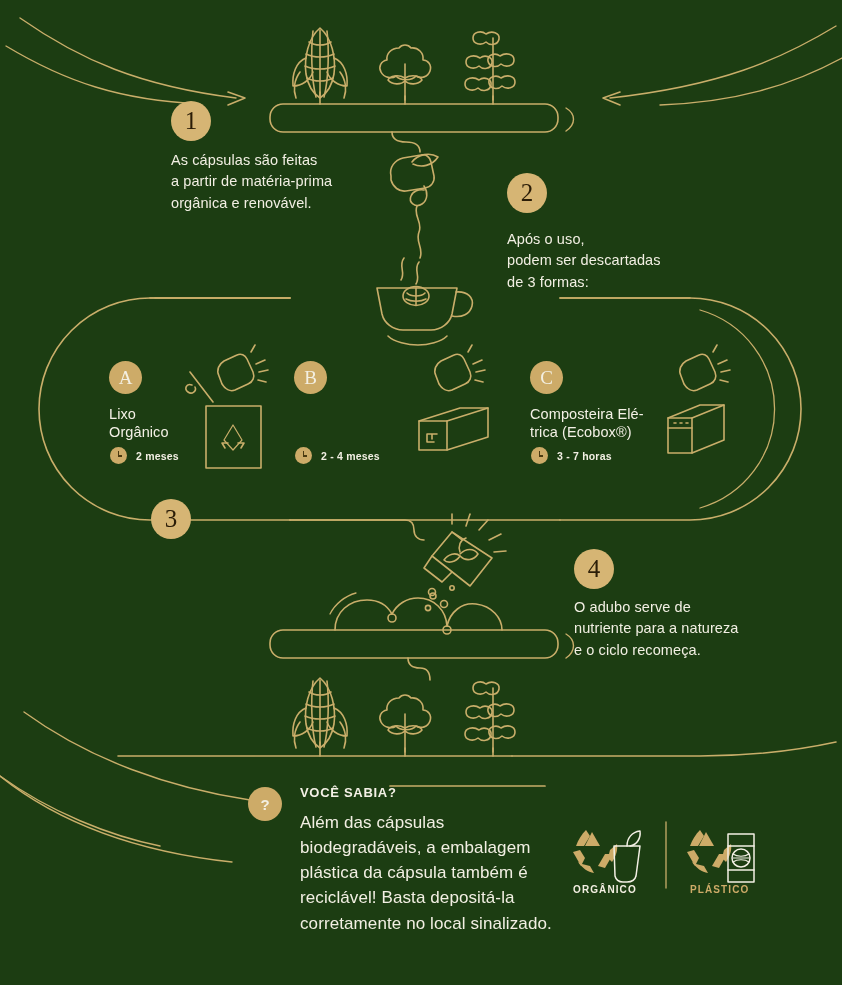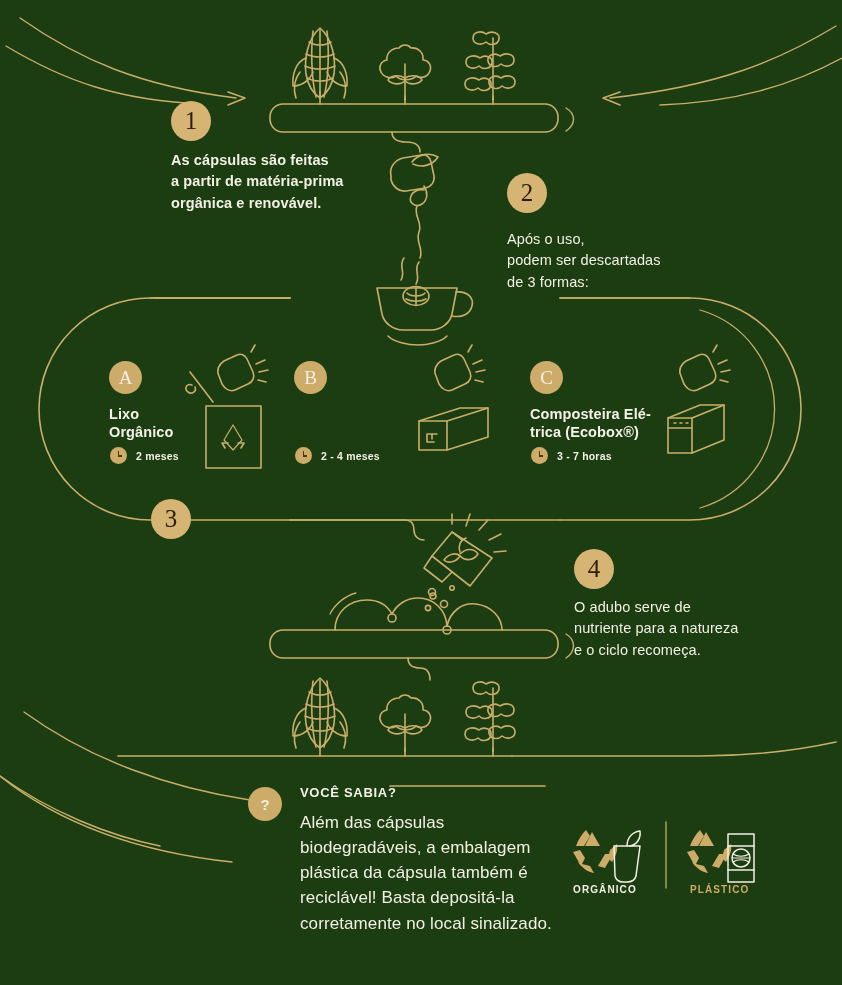--- a/index.html
+++ b/index.html
@@ -37,21 +37,21 @@
   }
 
   
   .step-text{
     position:absolute;color:#f2efe3;
     font-size:14.5px;line-height:1.47;letter-spacing:.1px;
     white-space:pre-line;
   }
   .opt-title{
     position:absolute;color:#f4f1e6;
-    font-size:14.5px;font-weight:bold;line-height:1.24;
+    font-size:14.5px;font-weight:normal;line-height:1.24;
     white-space:pre-line;letter-spacing:.1px;
   }
   .opt-time{
     position:absolute;color:#f2efe3;font-size:10.5px;font-weight:bold;
     letter-spacing:.2px;
   }
   .clock{
     position:absolute;width:17px;height:17px;border-radius:50%;
     background:#cdab68;
   }
@@ -294,21 +294,21 @@
         <path d="M728 870 L754 870"></path>
         <circle cx="741" cy="858" r="9"></circle>
         <path d="M733 854 C737 857 745 857 749 854" stroke-width="1.1"></path>
         <path d="M733 858 L749 858" stroke-width="1.1"></path>
         <path d="M733 862 C737 859 745 859 749 862" stroke-width="1.1"></path>
       </g>
     </g>
   </svg>
 
   <div class="num-badge" style="left:171px;top:101px;">1</div>
-  <div class="step-text" style="left:171px;top:150px;width:230px;font-weight:bold;">As cápsulas são feitas
+  <div class="step-text" style="left:171px;top:150px;width:230px;">As cápsulas são feitas
 a partir de matéria-prima
 orgânica e renovável.</div>
 
   <div class="num-badge" style="left:507px;top:173px;">2</div>
   <div class="step-text" style="left:507px;top:229px;width:230px;">Após o uso,
 podem ser descartadas
 de 3 formas:</div>
 
   <div class="letter-badge" style="left:109px;top:361px;">A</div>
   <div class="opt-title" style="left:109px;top:406px;width:120px;">Lixo

